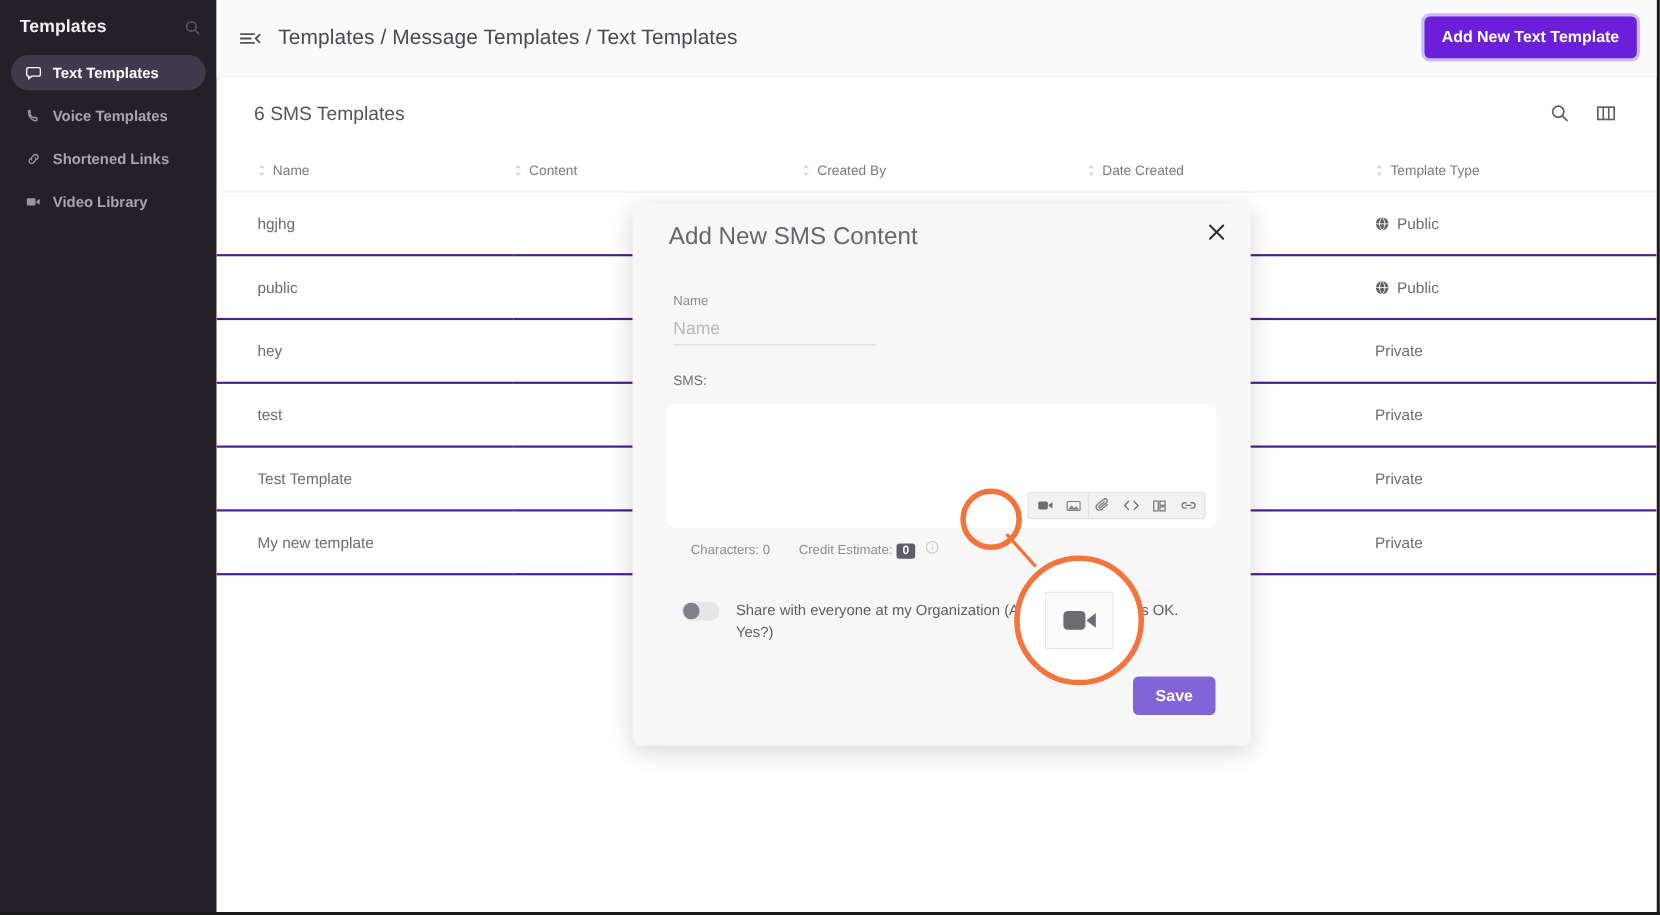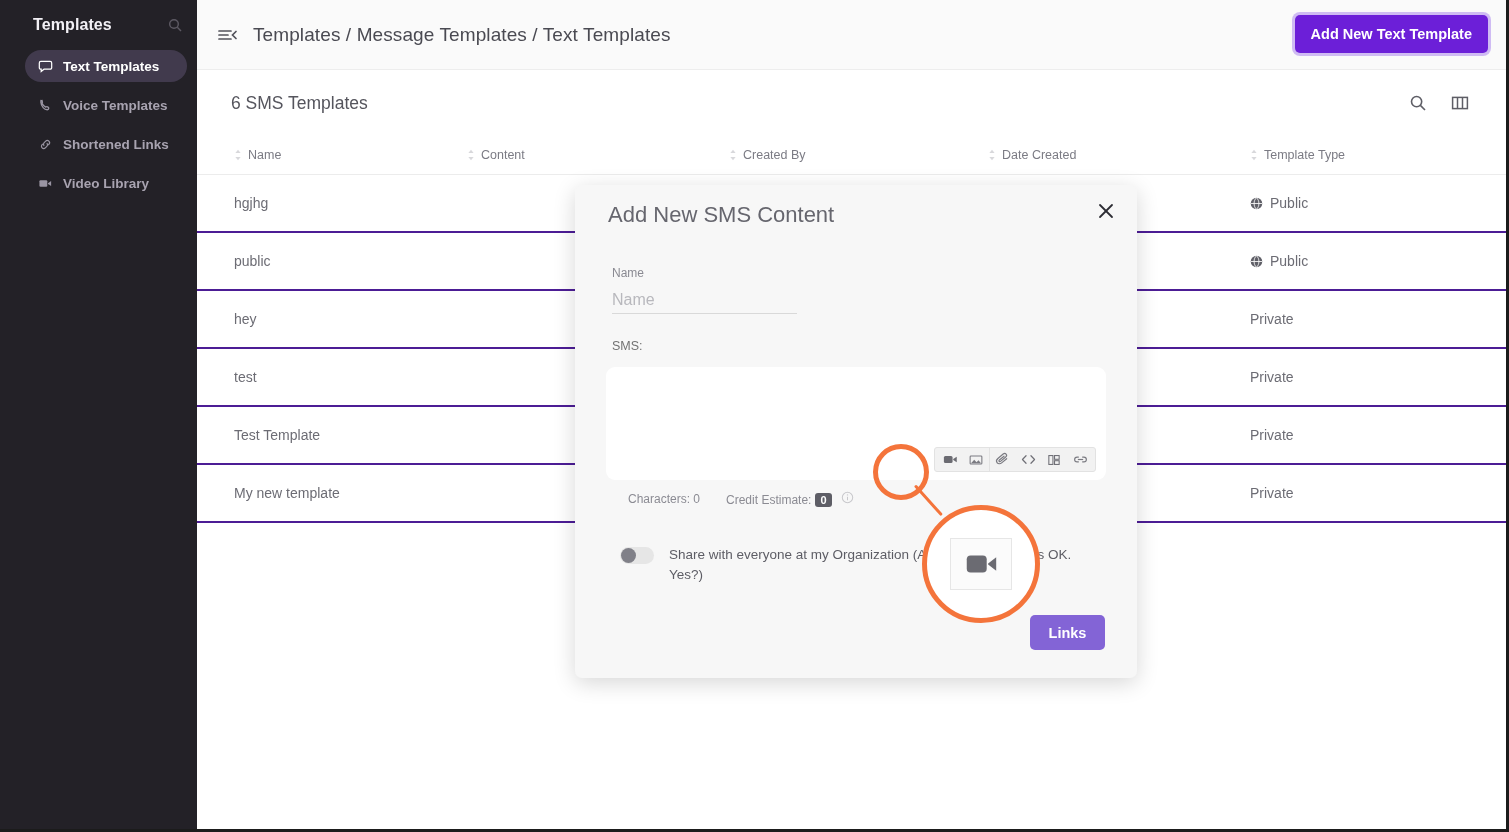--- a/index.html
+++ b/index.html
@@ -17,21 +17,20 @@
     border-bottom: 3px solid #1b1b1b;
     overflow: hidden;
   }
 
   
   .sidebar {
     position: absolute; left: 0; top: 0;
     width: 197px; height: 832px;
     background: #232127;
     color: #cfcbd4;
-    padding-left: 15px;
   }
   .sidebar-head {
     display: flex; align-items: center; justify-content: space-between;
     padding: 16px 14px 10px 18px;
   }
   .sidebar-title {
     font-size: 16px; font-weight: bold; color: #f2f0f5; letter-spacing: .1px;
   }
   .sidebar-search { width: 16px; height: 16px; opacity: .55; }
   .nav { margin-top: 6px; padding: 0 10px; font-weight: bold; }
@@ -538,21 +537,21 @@
         </span>
       </div>
 
       <div class="share-row">
         <span class="toggle">
             <span class="knob"></span>
           </span>
         <span class="share-text">Share with everyone at my Organization (A Very Long Name Is OK. Yes?)</span>
       </div>
 
-      <button class="save-btn">Links</button>
+      <button class="save-btn">Save</button>
     </div>
 
     <div class="anno anno-line"></div>
     <div class="anno anno-ring-small"></div>
     <div class="anno anno-ring-big">
       <span class="mag-chip">
         <svg viewBox="0 0 40 40" width="38" height="38">
           <rect x="5" y="11" width="21" height="18" rx="4" fill="#6b6b72"></rect>
           <path d="M27.5 19.5 36 13v14l-8.5-6.5z" fill="#6b6b72"></path>
         </svg>

